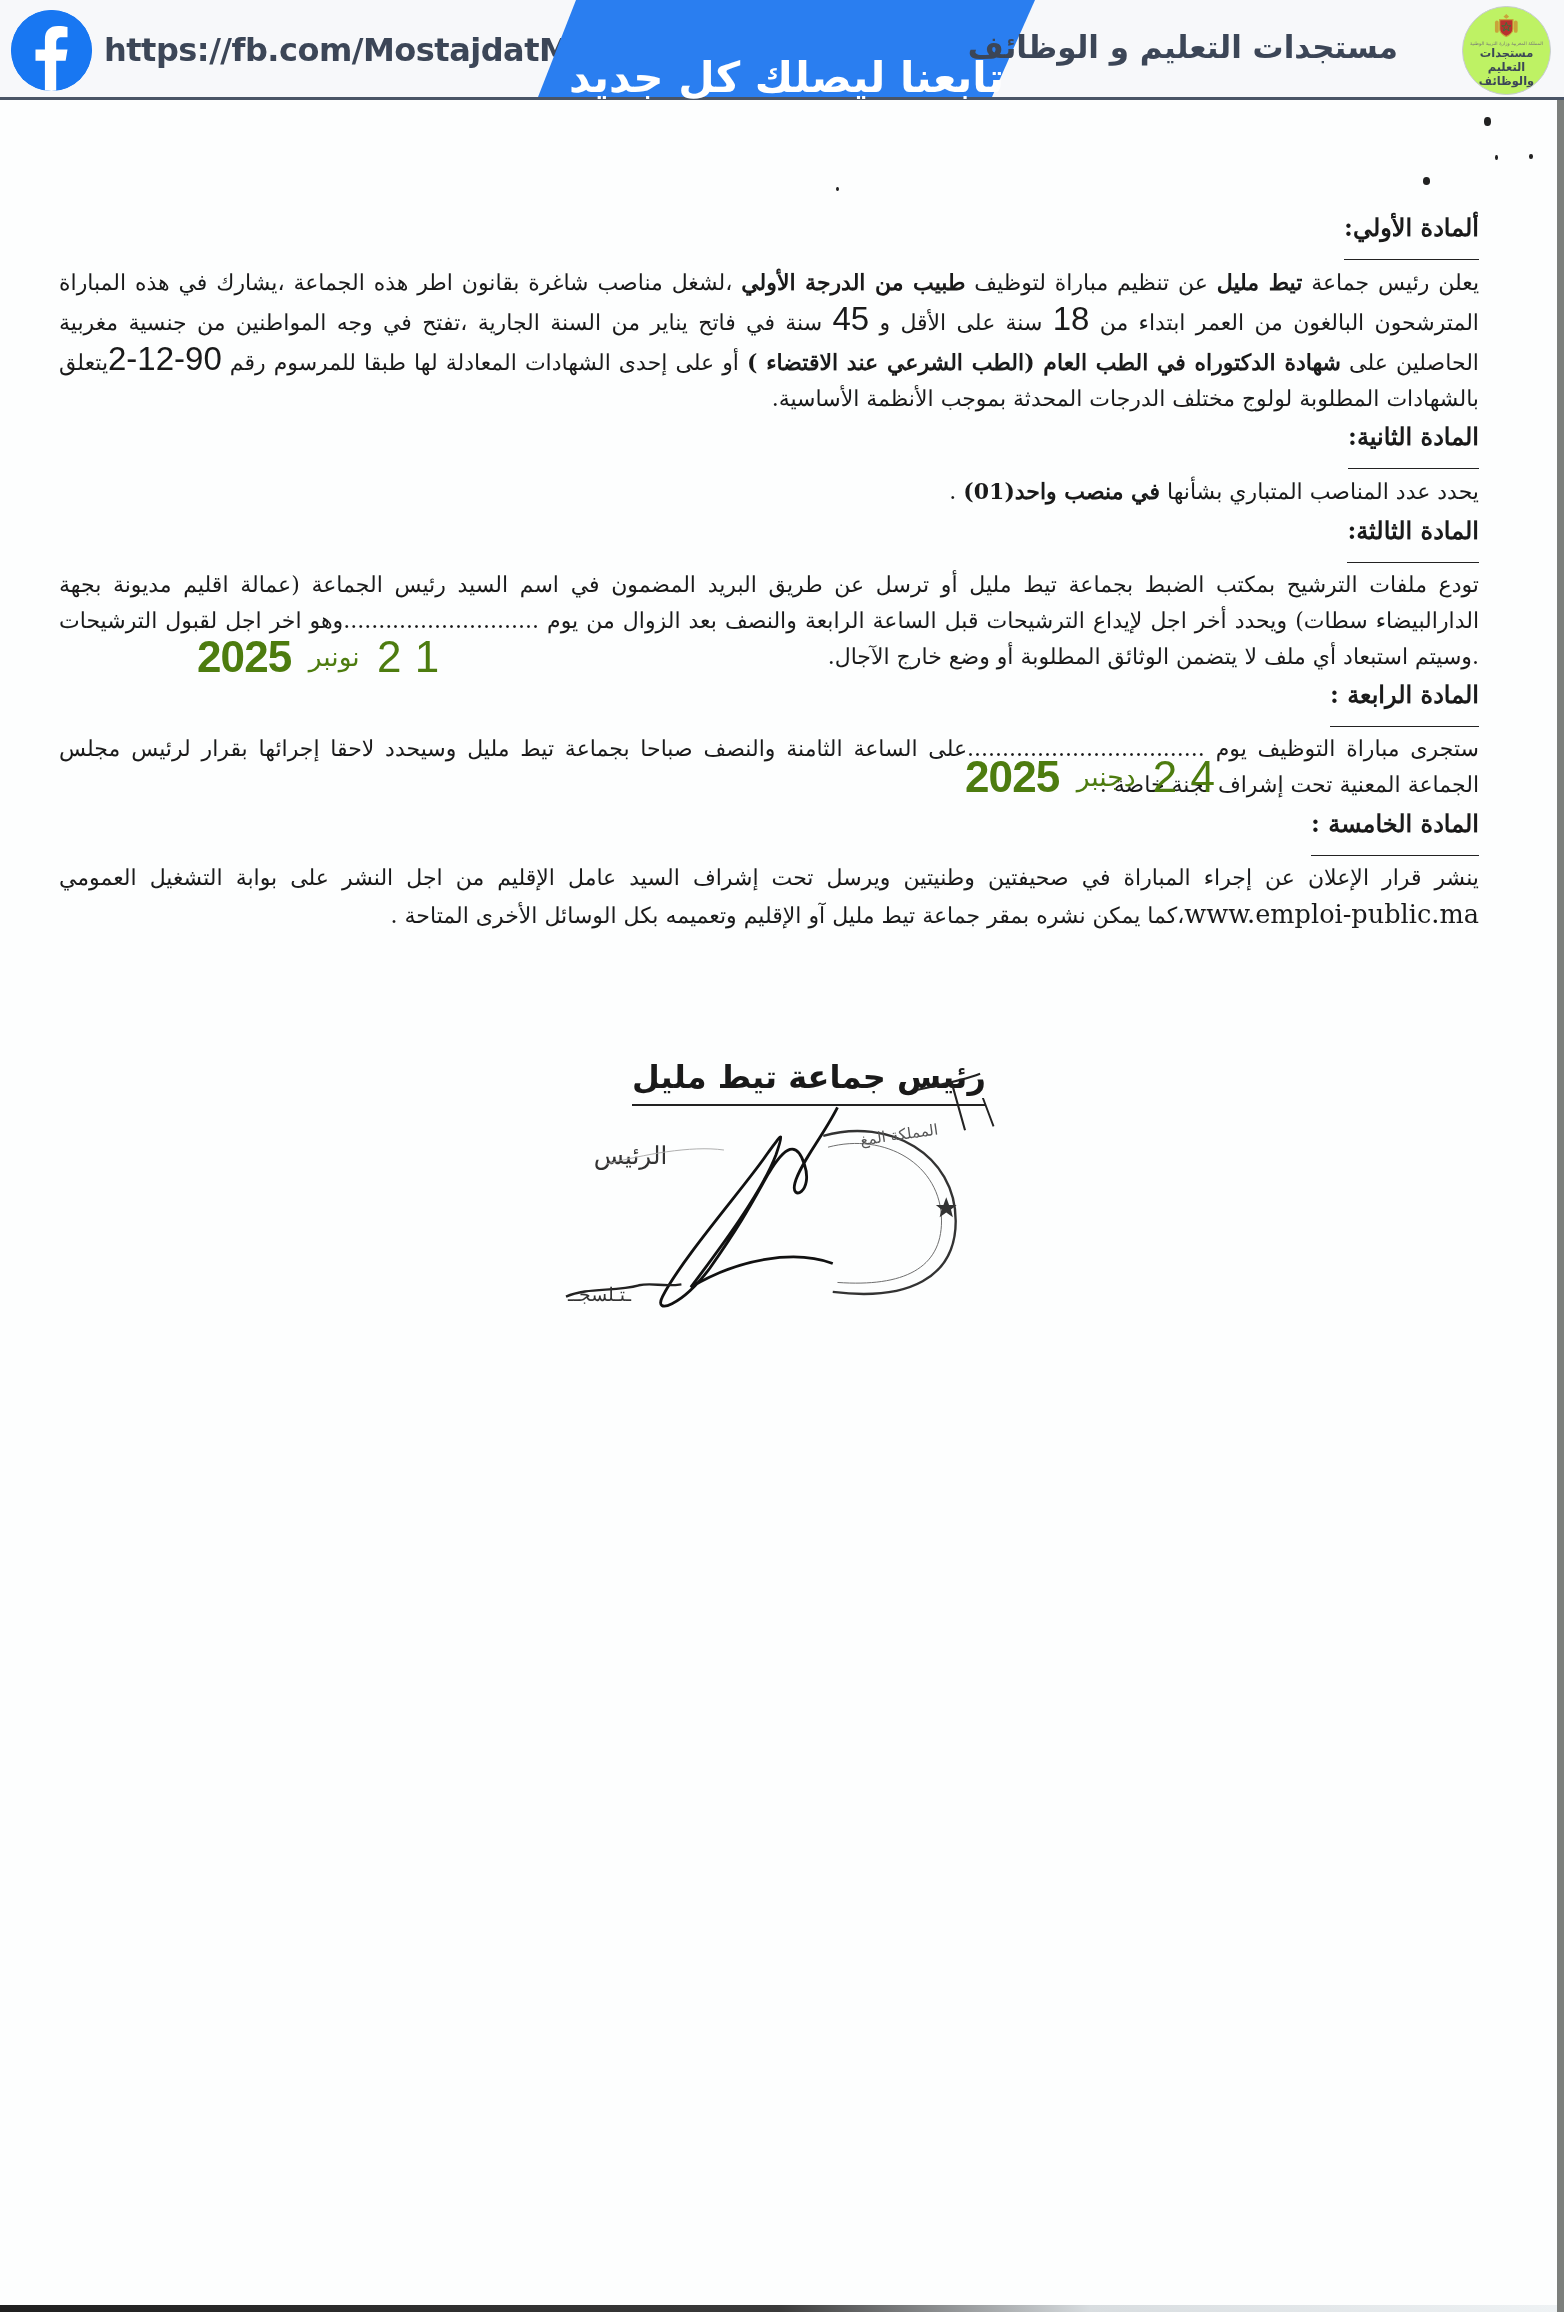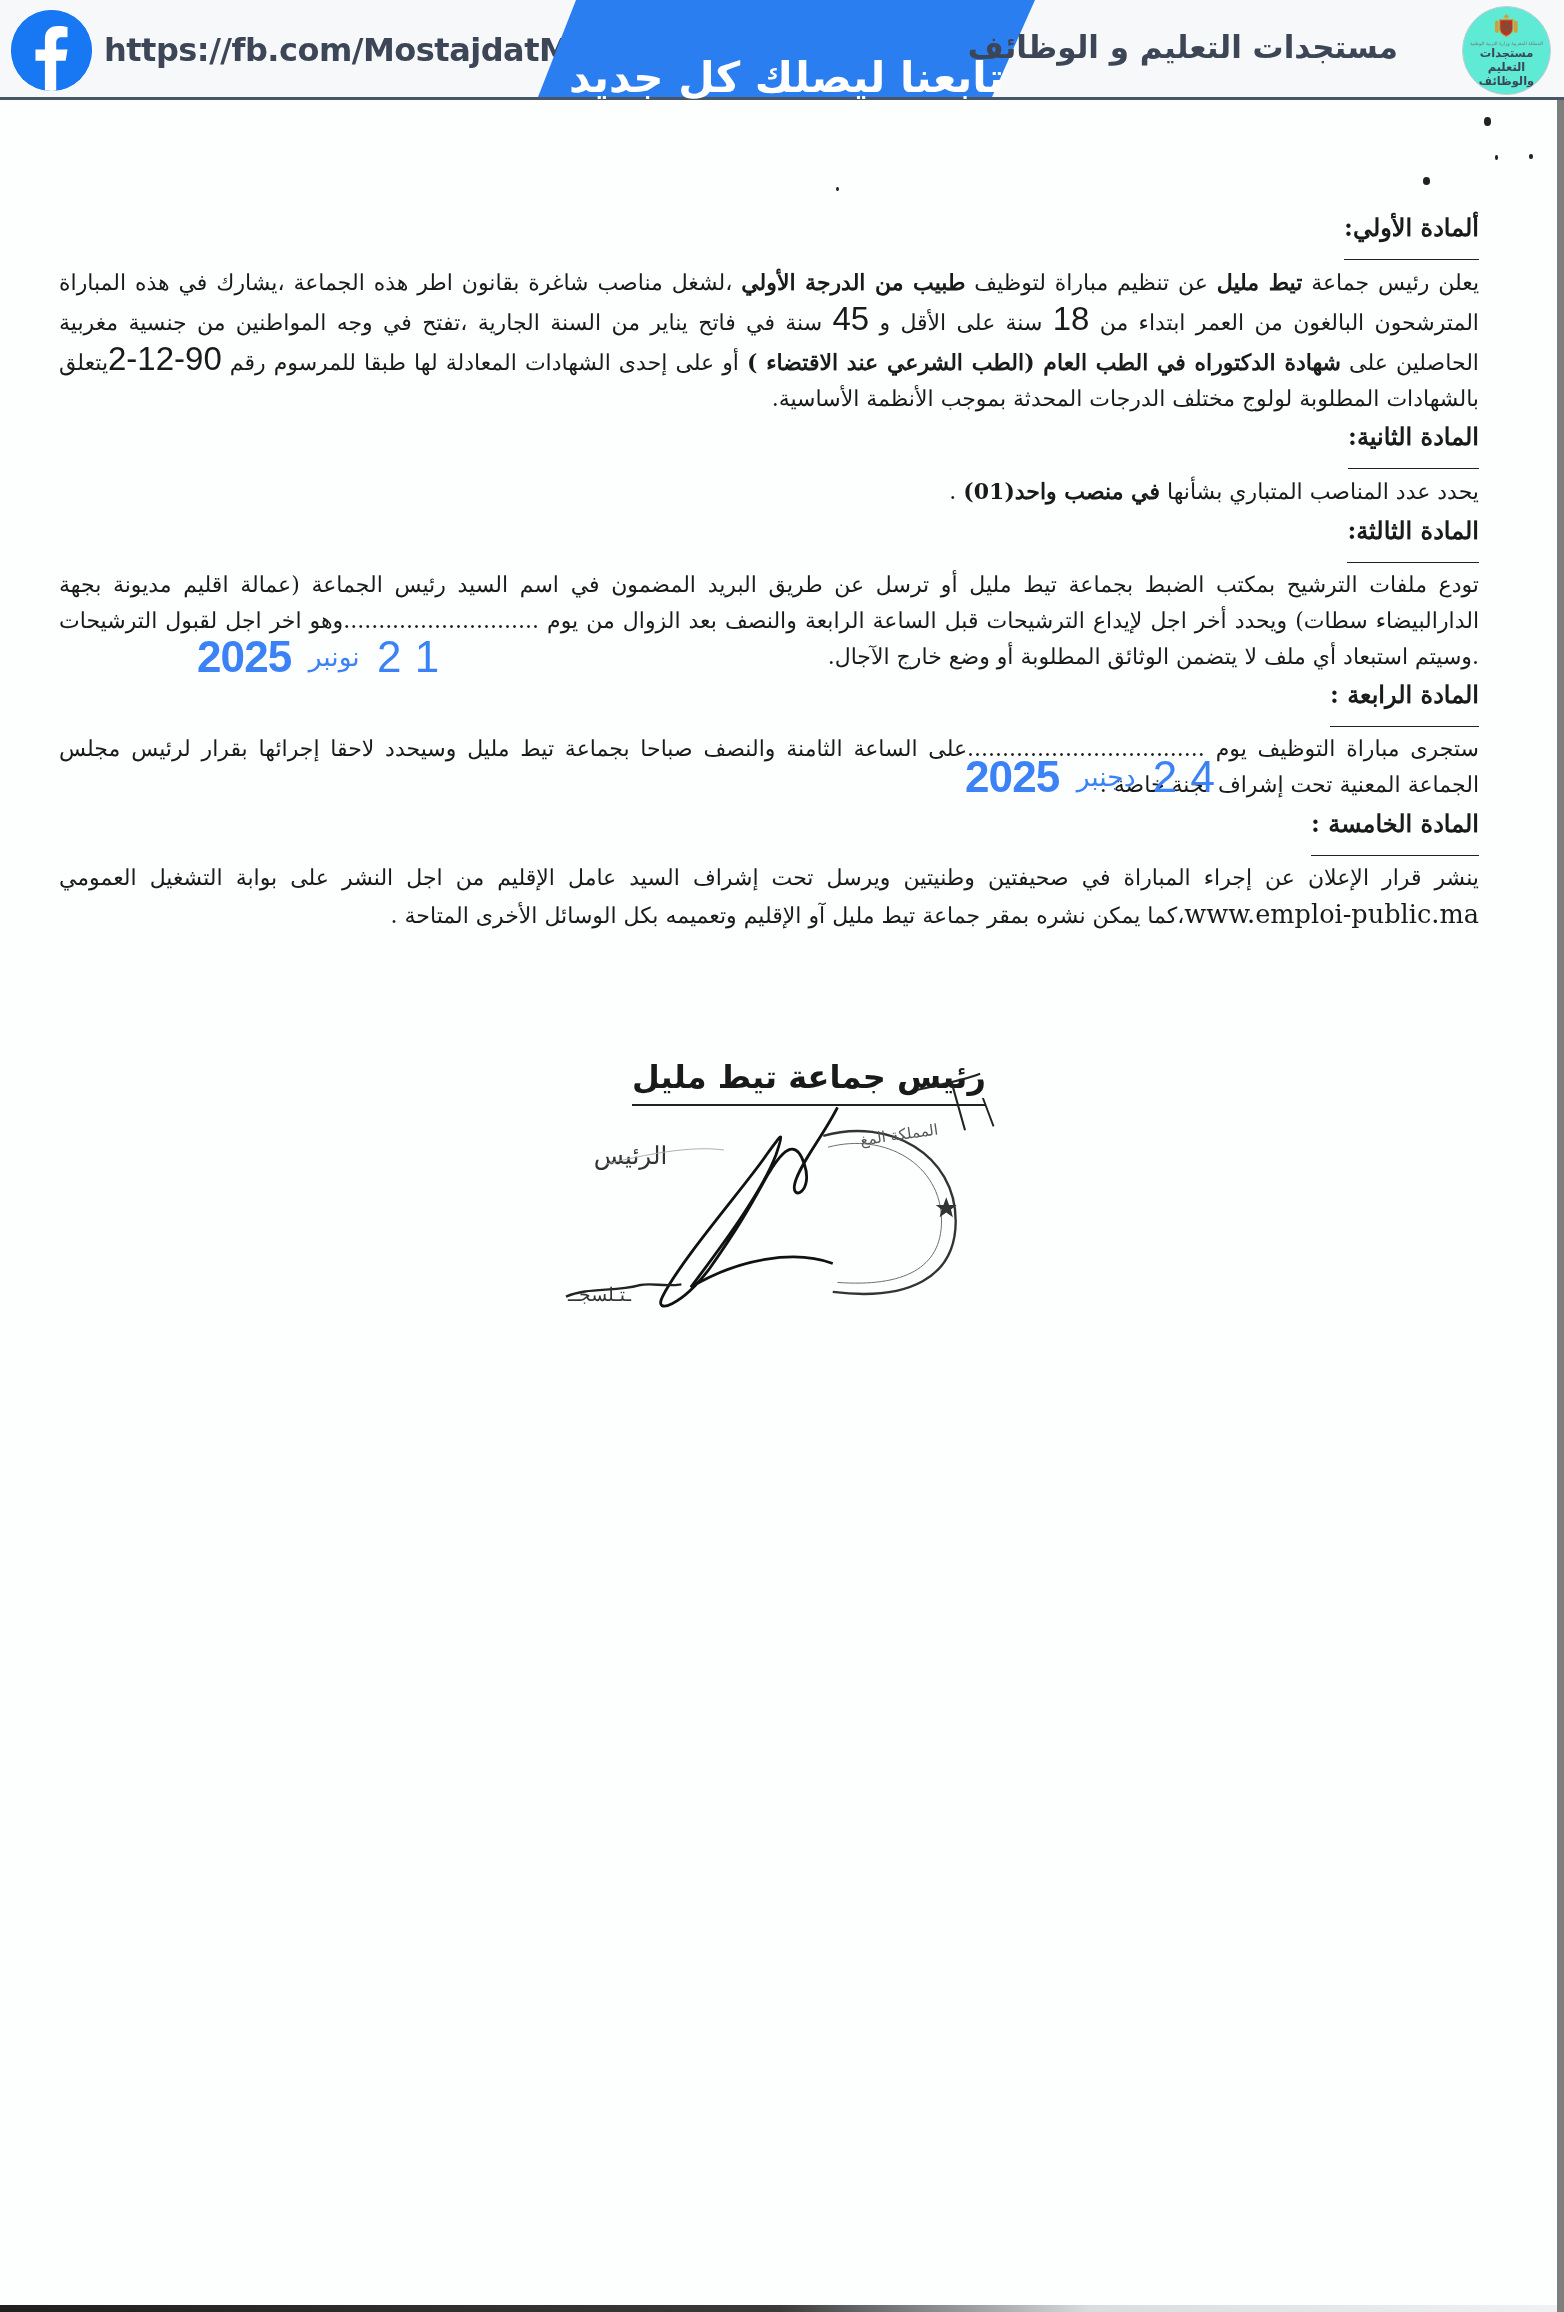--- a/index.html
+++ b/index.html
@@ -38,21 +38,21 @@
     font-weight: bold; font-size: 42px; color: #ffffff; margin-top: 30px;
   }
   .site-name {
     position: absolute; right: 166px; top: 21px; height: 53px; line-height: 53px;
     direction: rtl;
     font-family: "DejaVu Sans", "Liberation Sans", sans-serif;
     font-weight: bold; font-size: 31px; color: #3c4657;
   }
   .logo {
     position: absolute; left: 1462px; top: 5.7px; width: 89px; height: 89px;
-    border-radius: 50%; background: #5eead4; border: 1.9px solid #c7cbd3;
+    border-radius: 50%; background: #bef264; border: 1.9px solid #c7cbd3;
     box-sizing: border-box; text-align: center; overflow: hidden;
   }
   .logo .emblem {
     width: 24.6px; height: 26.5px; margin: 5.7px auto 1.9px; position: relative;
   }
   .logo .emblem svg { width: 24.6px; height: 26.5px; }
   .logo .tiny { font-size: 4.7px; color: #777; line-height: 5.7px; font-family: "DejaVu Sans", sans-serif; }
   .logo .lname {
     direction: rtl; font-size: 11.4px; font-weight: bold; line-height: 14px; color: #3c4657;
     font-family: "DejaVu Sans", sans-serif;
@@ -72,21 +72,21 @@
     text-align: justify; text-align-last: right;
   }
   .para b { font-weight: bold; }
   .num { font-family: "Liberation Sans", sans-serif; font-size: 33px; }
   .url { font-family: "DejaVu Serif", serif; font-size: 25.6px; direction: ltr; unicode-bidi: embed; margin-top: 36px; }
   .sec { margin-bottom: 1.9px; }
   .dots { letter-spacing: 0.9px; }
 
   
   .stamp {
-    position: absolute; color: #3b82f6; font-family: "Liberation Sans", sans-serif;
+    position: absolute; color: #4d7c0f; font-family: "Liberation Sans", sans-serif;
     font-weight: bold; direction: ltr; white-space: nowrap;
   }
   .stamp .year { font-size: 44px; letter-spacing: -0.9px; }
   .stamp .month { font-size: 26.5px; font-weight: normal; margin: 0 13.2px; position: relative; top: -5.7px; direction: rtl; display: inline-block; }
   .stamp .day { font-size: 44px; font-weight: normal; letter-spacing: 13.2px; }
 
   
   .sig-title {
     position: absolute; left: 632px; top: 1058px; direction: rtl;
     font-family: "DejaVu Sans", "Liberation Sans", sans-serif;

